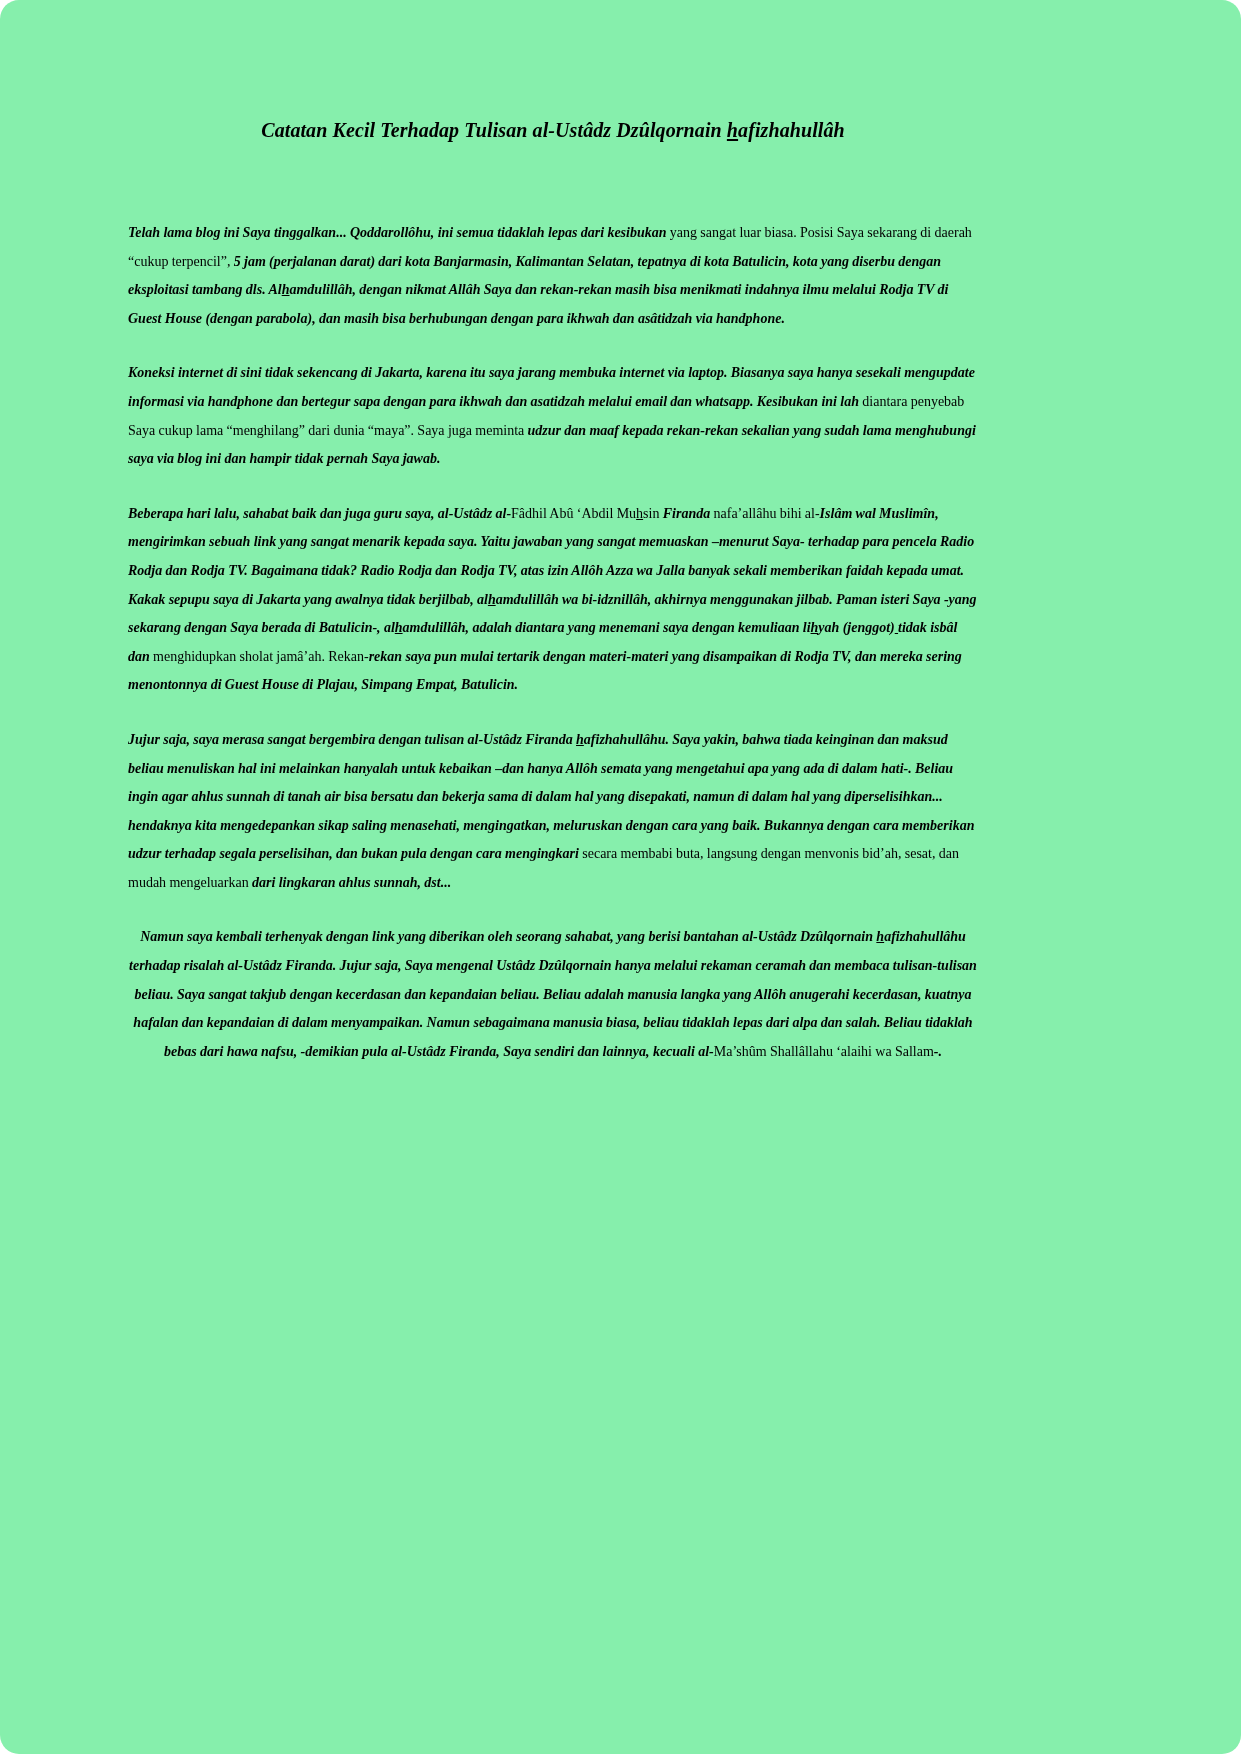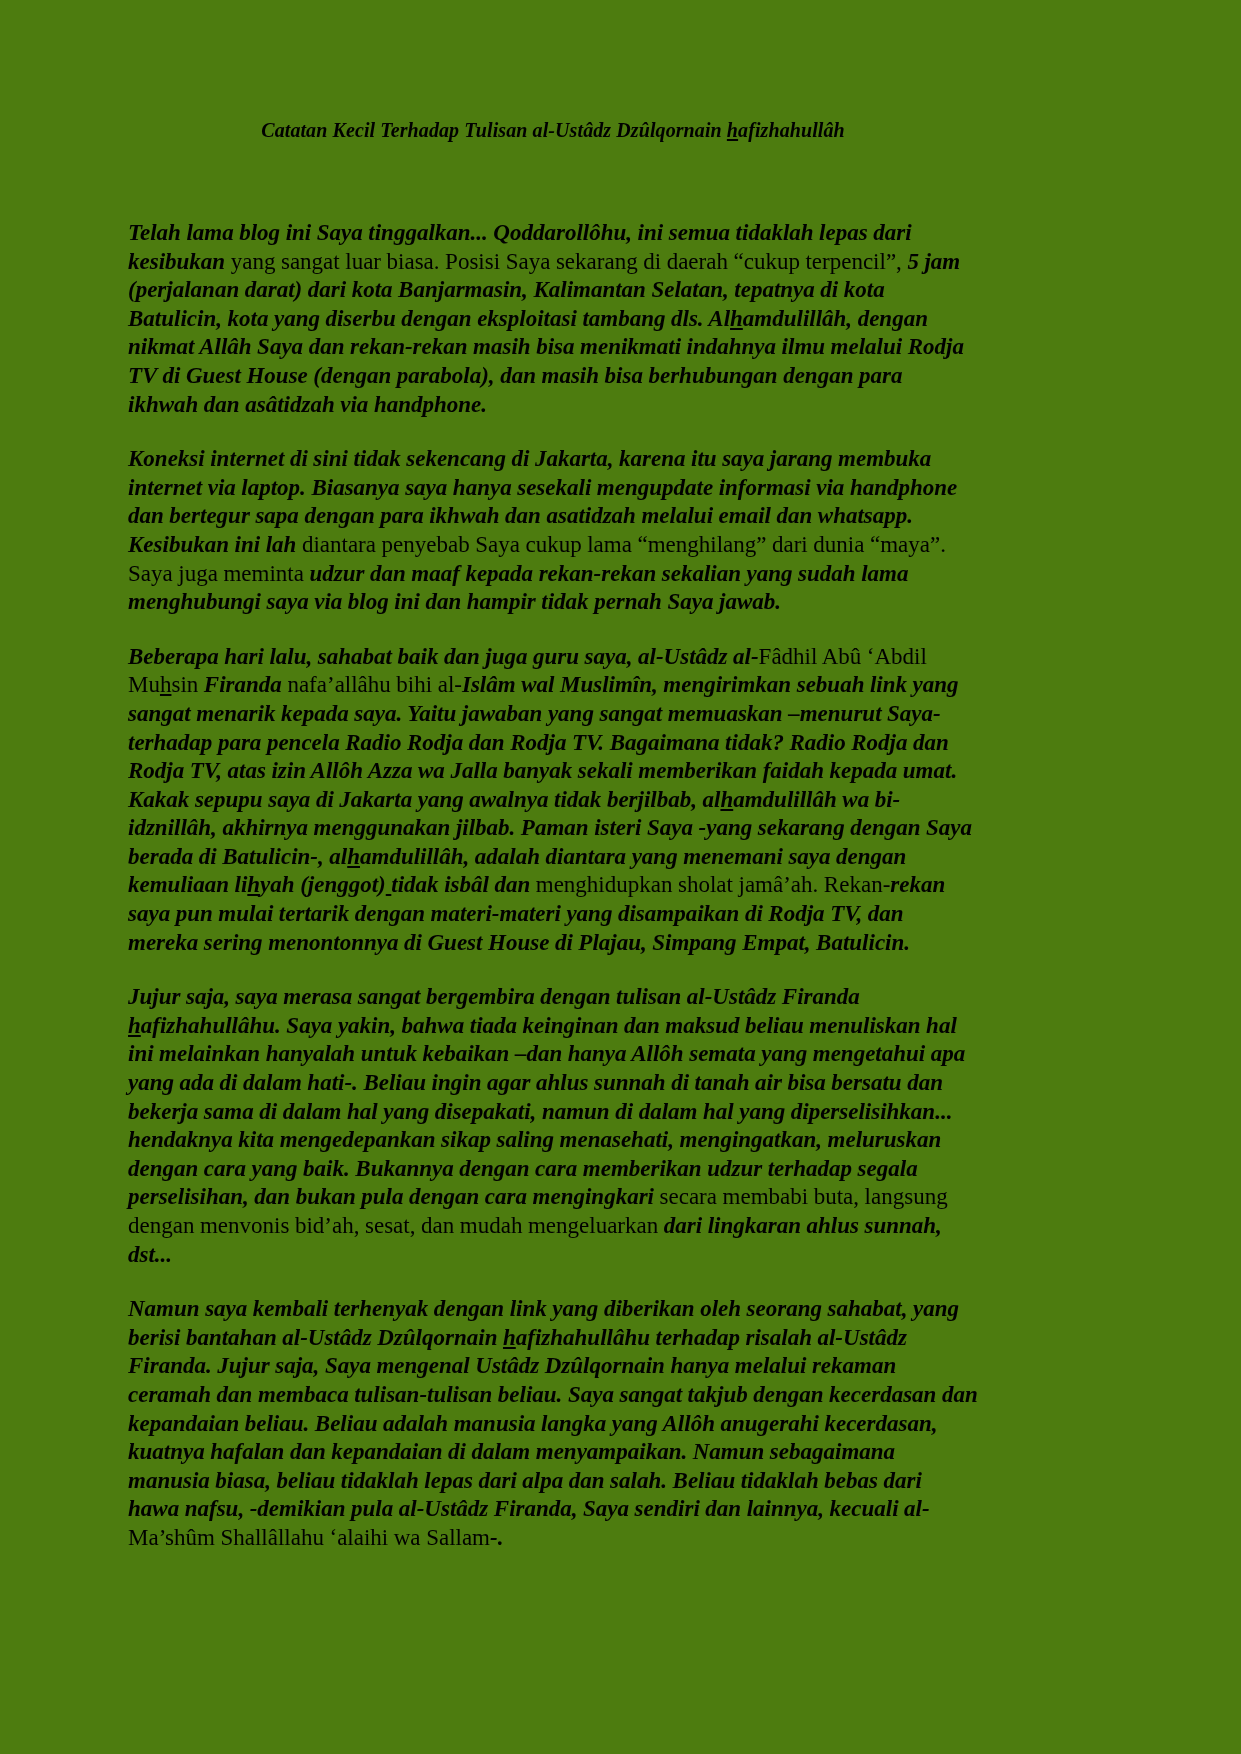--- a/index.html
+++ b/index.html
@@ -11,51 +11,52 @@
     width: 1241px;
     height: 1754px;
     font-family: "Liberation Serif", "DejaVu Serif", serif;
     color: #000000;
     overflow: hidden;
   }
   .page {
     position: relative;
     width: 1241px;
     height: 1754px;
-    background: #4d7c0f;
+    background: #86efac;
     box-sizing: border-box;
     padding: 0;
+    border-radius: 19px;
   }
   .content {
     position: absolute;
     left: 128px;
     top: 118px;
     width: 850px;
   }
   .doc-title {
     text-align: center;
     font-weight: bold;
     font-style: italic;
     font-size: 21.5px;
     letter-spacing: 0.1px;
     margin: 0 0 76px 0;
     transform: scaleX(0.93);
     transform-origin: center top;
     white-space: nowrap;
   }
   p.para {
     margin: 0 0 26px 0;
-    font-size: 23px;
+    font-size: 14px;
     line-height: 28.6px;
     text-align: left;
     font-weight: normal;
     font-style: normal;
     word-spacing: -0.2px;
   }
-  p.para:last-child { margin-bottom: 16px; }
+  p.para:last-child { margin-bottom: 16px; text-align: center; }
   
   .b {
     font-weight: bold;
     font-style: italic;
   }
   
   .r {
     font-weight: normal;
     font-style: normal;
   }

